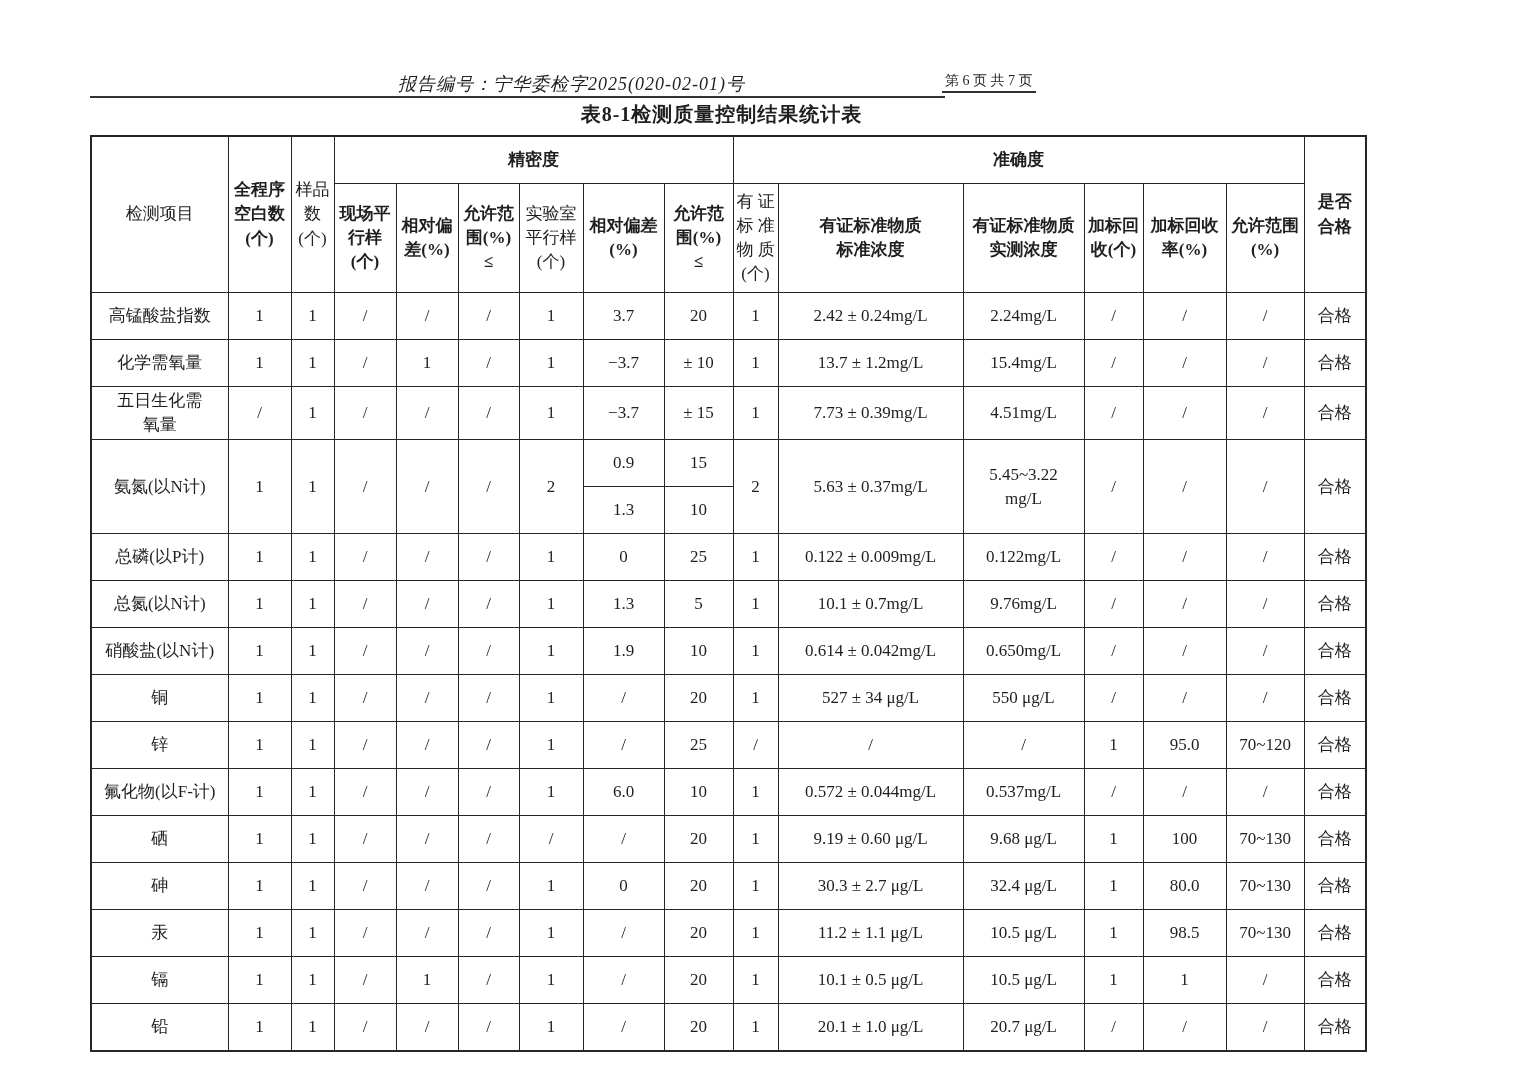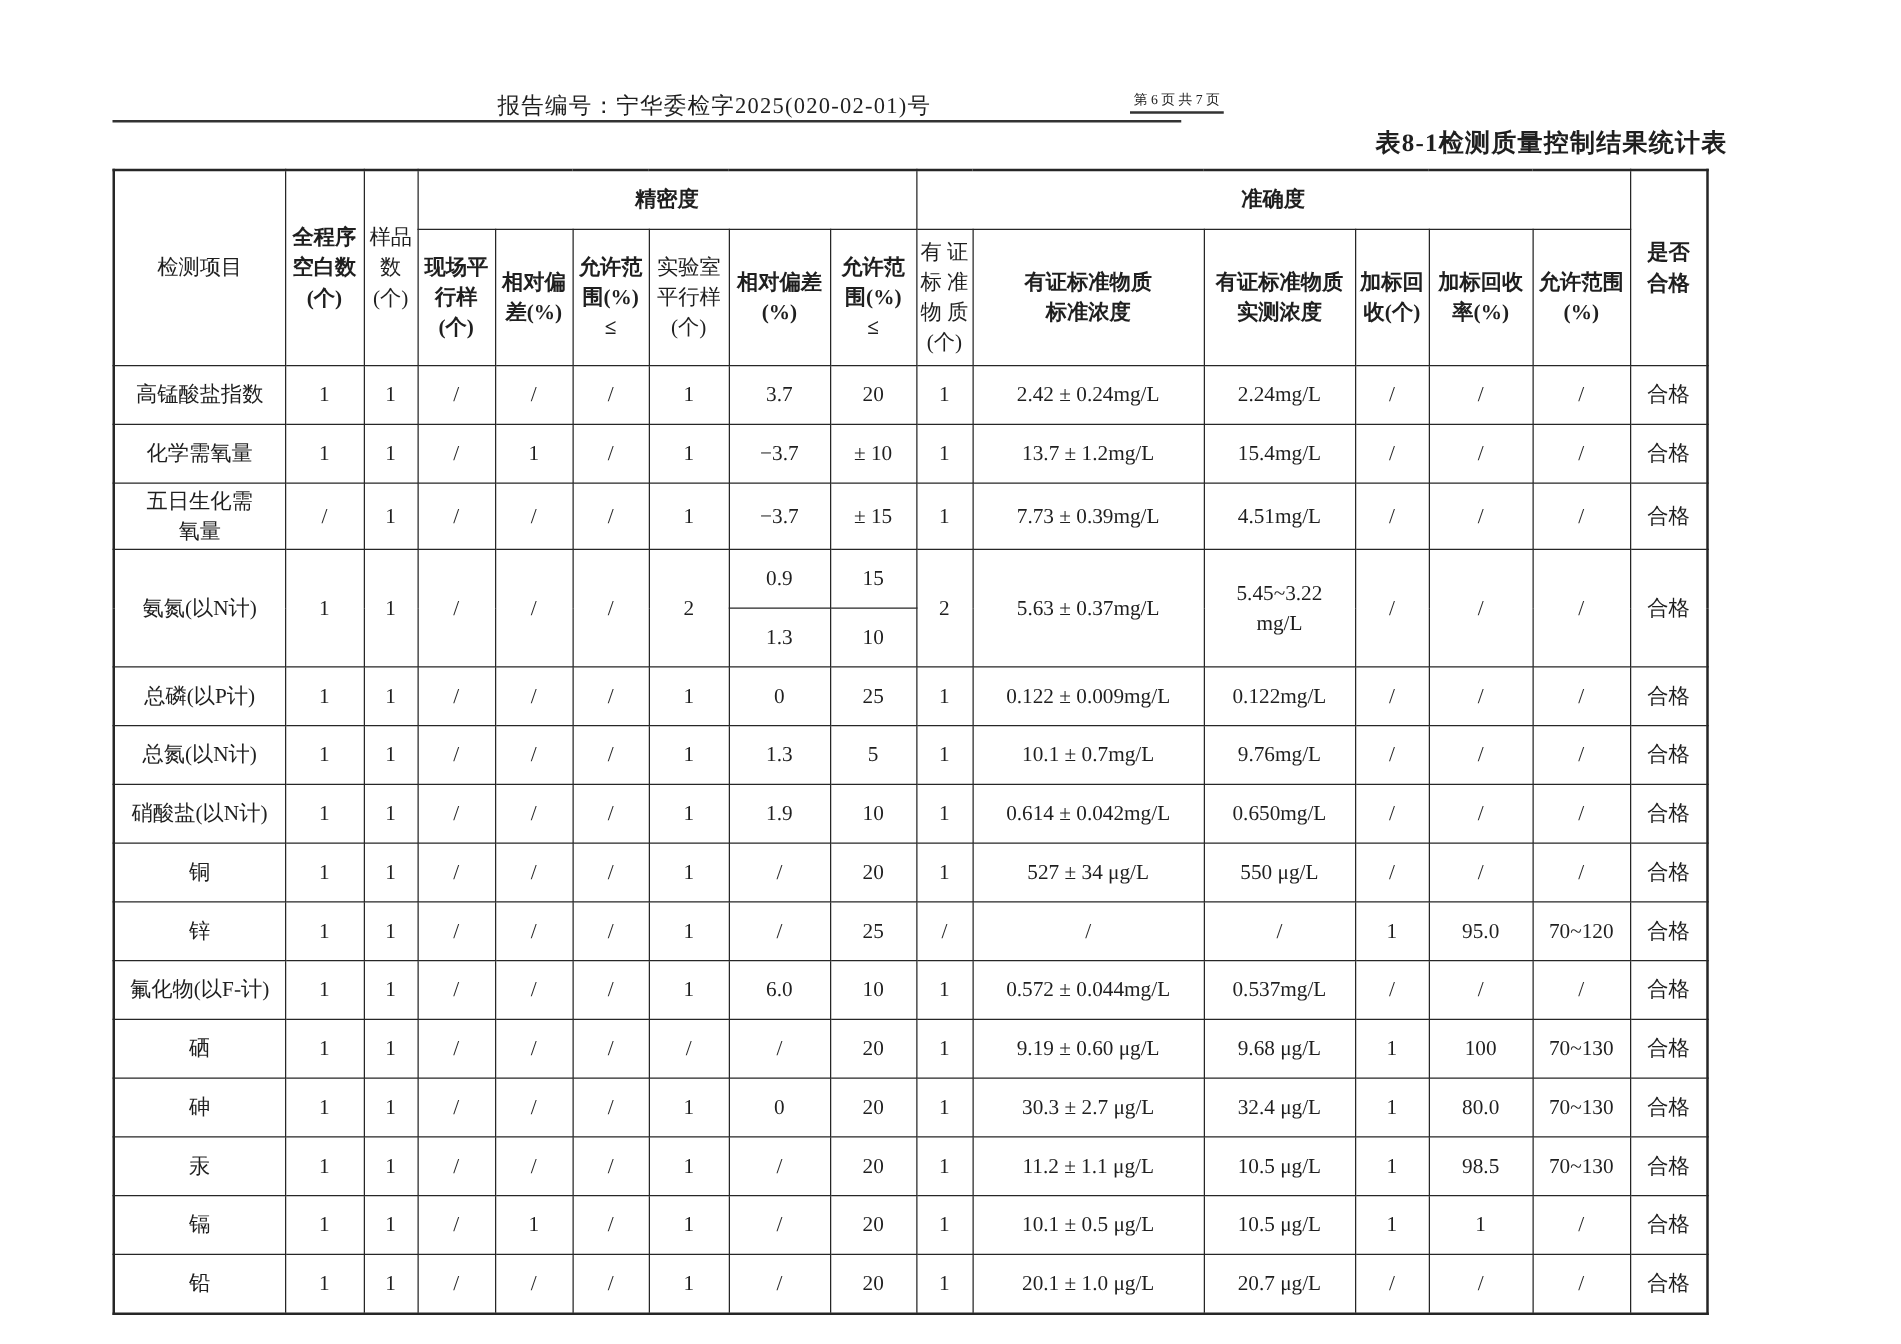--- a/index.html
+++ b/index.html
@@ -10,29 +10,29 @@
     color: #1f1f1f;
     position: relative;
   }
   .report-line {
     position: absolute; left: 90px; top: 72px;
     width: 855px; height: 26px;
     border-bottom: 2px solid #333;
     font-size: 18px;
     box-sizing: border-box;
   }
-  .report-line span { margin-left: 308px; letter-spacing: 1px; }
+  .report-line span { margin-left: 308px; letter-spacing: 1px; font-style: italic; }
   .page-no {
-    position: absolute; left: 904px; top: 72px;
-    font-size: 11px;
+    position: absolute; left: 942px; top: 72px;
+    font-size: 14px;
   }
   .page-no span { border-bottom: 2px solid #333; padding: 0 3px 3px 3px; }
   .doc-title {
-    position: absolute; left: 107px; top: 101px;
-    width: 1275px; text-align: right;
+    position: absolute; left: 84px; top: 101px;
+    width: 1275px; text-align: center;
     font-size: 20px; font-weight: bold; letter-spacing: 1px;
   }
   table.qc {
     position: absolute; left: 90px; top: 135px;
     width: 1275px;
     border-collapse: collapse; table-layout: fixed;
     border: 2px solid #262626;
   }
   table.qc th, table.qc td {
     border: 1.5px solid #262626;

